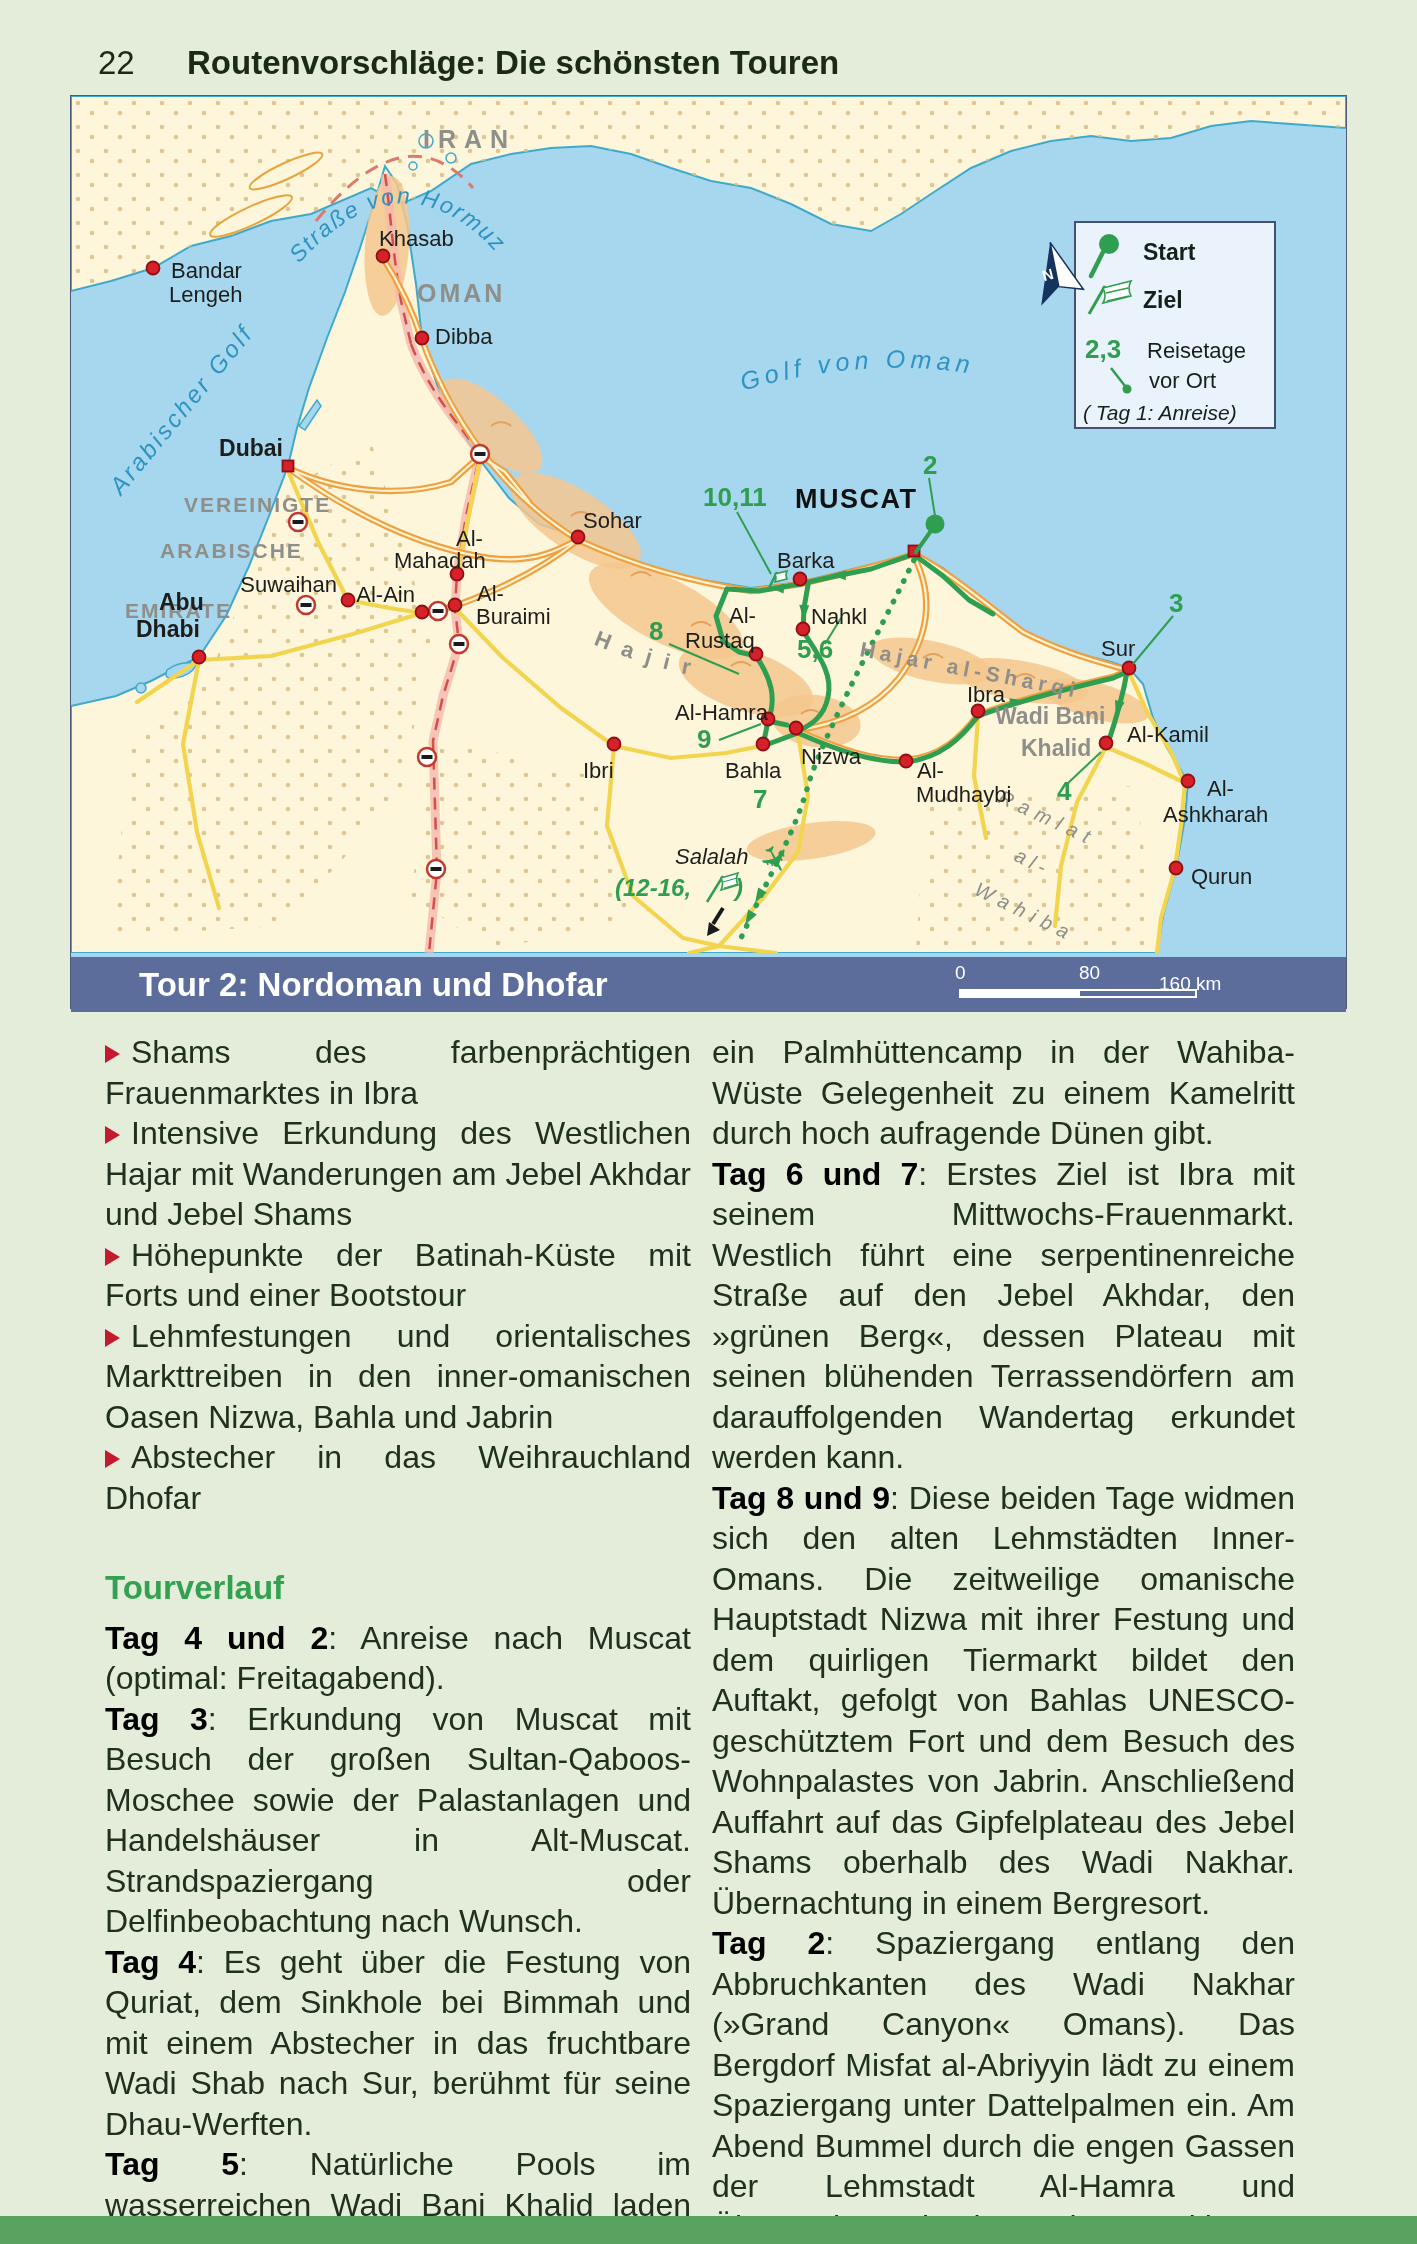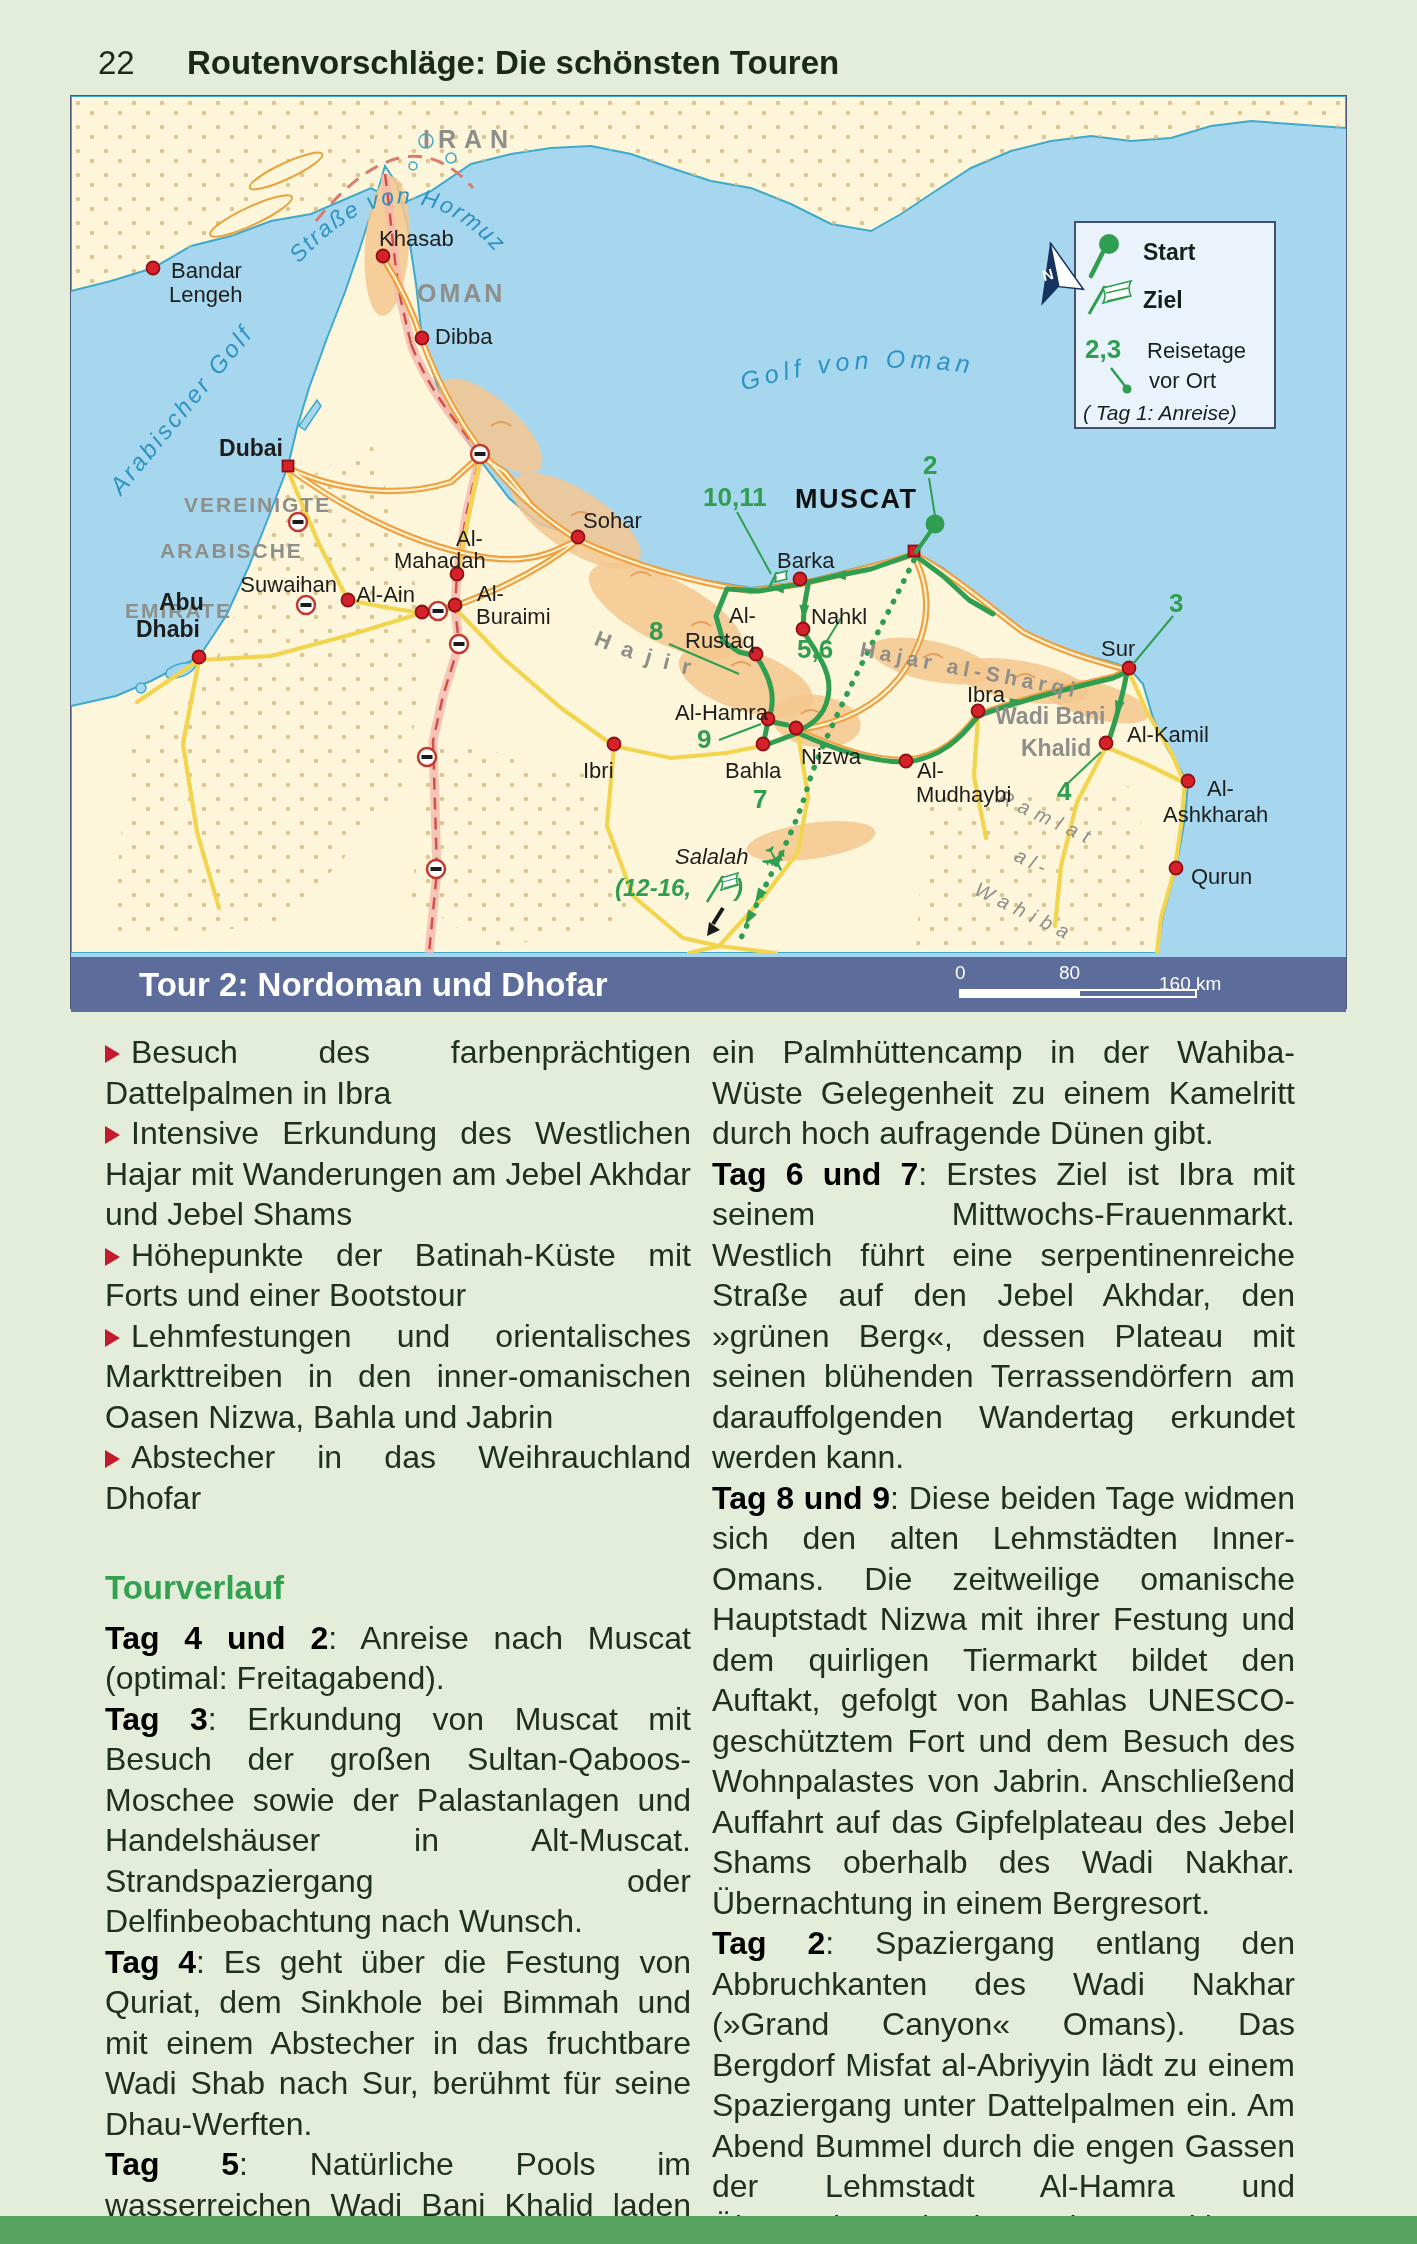--- a/index.html
+++ b/index.html
@@ -8,21 +8,21 @@
   
   .pagenum{position:absolute;left:98px;top:44px;font-size:33px;font-weight:400;color:#1b2a16;}
   .headtitle{position:absolute;left:187px;top:44px;font-size:33px;font-weight:700;color:#1b2a16;}
   
   .map-panel{position:absolute;left:70px;top:95px;width:1275px;height:912px;
              border:1.5px solid #4d5a78;box-sizing:content-box;background:#a6d7ee;}
   .map-caption{position:relative;height:55px;background:#5c6c9b;color:#fff;padding-left:44px;}
   .cap-title{position:absolute;left:68px;top:9px;font-size:33px;font-weight:700;}
   .scalebar{position:absolute;left:884px;top:5px;width:300px;height:44px;font-size:19px;color:#fff;}
   .scalebar .s0{position:absolute;left:0;top:0;}
-  .scalebar .s80{position:absolute;left:104px;top:0;}
+  .scalebar .s80{position:absolute;left:124px;top:0;}
   .scalebar .s160{position:absolute;left:204px;top:11px;}
   .sbar{position:absolute;left:4px;top:27px;width:238px;height:9px;display:flex;}
   .sbar .seg1{width:119px;background:#fff;}
   .sbar .seg2{width:119px;border:2px solid #fff;box-sizing:border-box;}
   
   .land{fill:#fdf6da;stroke:#3fa9cc;stroke-width:2;}
   .dotfill{fill:url(#dots);stroke:none;opacity:.9;}
   .mnt{fill:#f5c78e;opacity:.85;stroke:none;}
   .ridge{stroke:#e39b55;stroke-width:2;fill:none;opacity:.9;}
   .pinkband{stroke:#f5b9ae;stroke-width:9;fill:none;opacity:.8;stroke-linejoin:round;}
@@ -405,21 +405,21 @@
     <span class="s160">160 km</span>
     <div class="sbar">
           <div class="seg1"></div>
           <div class="seg2"></div>
         </div>
   </div>
 </div>
 </div>
 
 <div class="col col-left">
-  <p><span class="tri"></span><span>Besuch des farbenprächtigen Dattelpalmen in Ibra</span></p>
+  <p><span class="tri"></span><span>Shams des farbenprächtigen Frauenmarktes in Ibra</span></p>
   <p><span class="tri"></span><span>Intensive Erkundung des Westlichen Hajar mit Wanderungen am Jebel Akhdar und Jebel Shams</span></p>
   <p><span class="tri"></span><span>Höhepunkte der Batinah-Küste mit Forts und einer Bootstour</span></p>
   <p><span class="tri"></span><span>Lehmfestungen und orientalisches Markttreiben in den inner-omanischen Oasen Nizwa, Bahla und Jabrin</span></p>
   <p><span class="tri"></span><span>Abstecher in das Weihrauchland Dhofar</span></p>
   <p class="tourheading">Tourverlauf</p>
   <p><span class="daylabel">Tag 4 und 2</span><span>: Anreise nach Muscat (optimal: Freitagabend).</span></p>
   <p><span class="daylabel">Tag 3</span><span>: Erkundung von Muscat mit Besuch der großen Sultan-Qaboos-Moschee sowie der Palastanlagen und Handelshäuser in Alt-Muscat. Strandspaziergang oder Delfinbeobachtung nach Wunsch.</span></p>
   <p><span class="daylabel">Tag 4</span><span>: Es geht über die Festung von Quriat, dem Sinkhole bei Bimmah und mit einem Abstecher in das fruchtbare Wadi Shab nach Sur, berühmt für seine Dhau-Werften.</span></p>
   <p><span class="daylabel">Tag 5</span><span>: Natürliche Pools im wasserreichen Wadi Bani Khalid laden tags darauf zu einem erfrischenden Süßwasserbad ein, bevor</span></p>
 </div>

